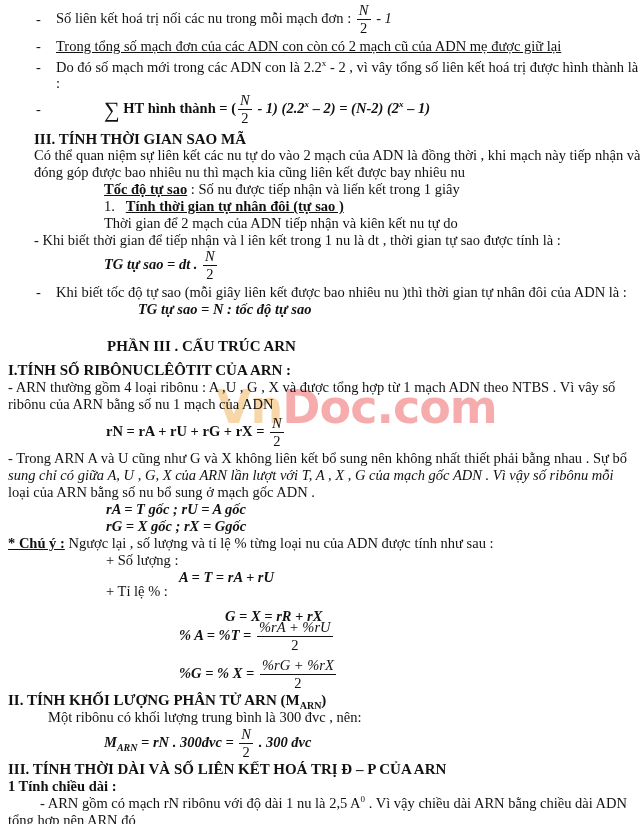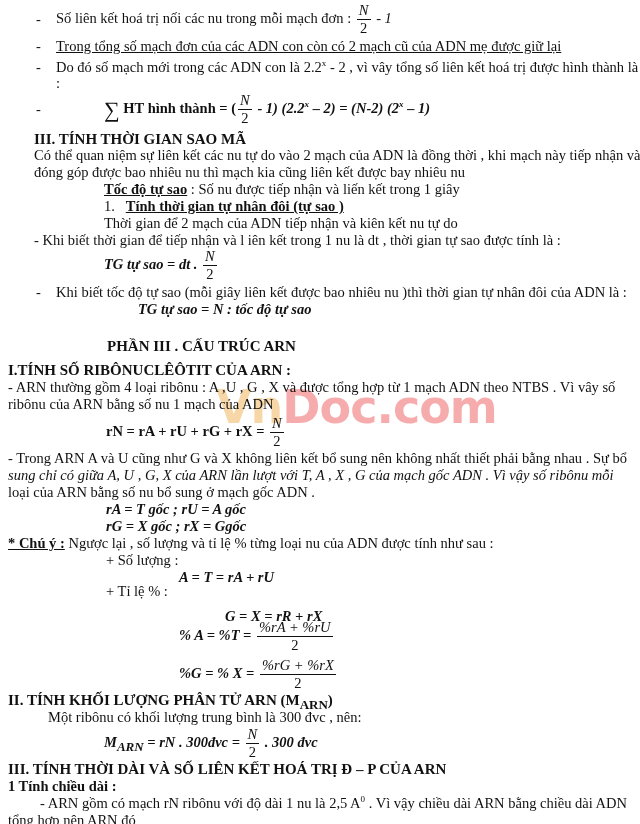--- a/index.html
+++ b/index.html
@@ -8,21 +8,21 @@
   .abs { position:absolute; white-space:nowrap; line-height:18px; }
   .b { font-weight:bold; }
   .i { font-style:italic; }
   .bi { font-weight:bold; font-style:italic;text-align:center; }
   .u { text-decoration:underline; }
   .h { font-weight:bold; font-size:15px; }
   .frac { display:inline-flex; flex-direction:column; align-items:center; vertical-align:middle; line-height:17px; margin:0 2px; }
   .frac .num { border-bottom:1px solid #111; padding:0 2px; }
   .frac .den { padding:0 2px; }
   sup { font-size:9px; line-height:0; }
-  sub { font-size:13px; line-height:0; }
+  sub { font-size:10px; line-height:0; }
   .wm { position:absolute; left:216px; top:384px; font-family:"DejaVu Sans", sans-serif; font-weight:bold; font-size:46px; letter-spacing:-1px; opacity:0.55; line-height:46px; white-space:nowrap; }
   .wm .a { color:#f2b860; }
   .wm .c { color:#f06a6a; }
   .sigma { font-size:22px; font-weight:normal; vertical-align:middle; }
 </style>
 </head>
 <body>
 
 <div class="wm"><span class="a">Vn</span><span class="c">Doc.com</span></div>
 

